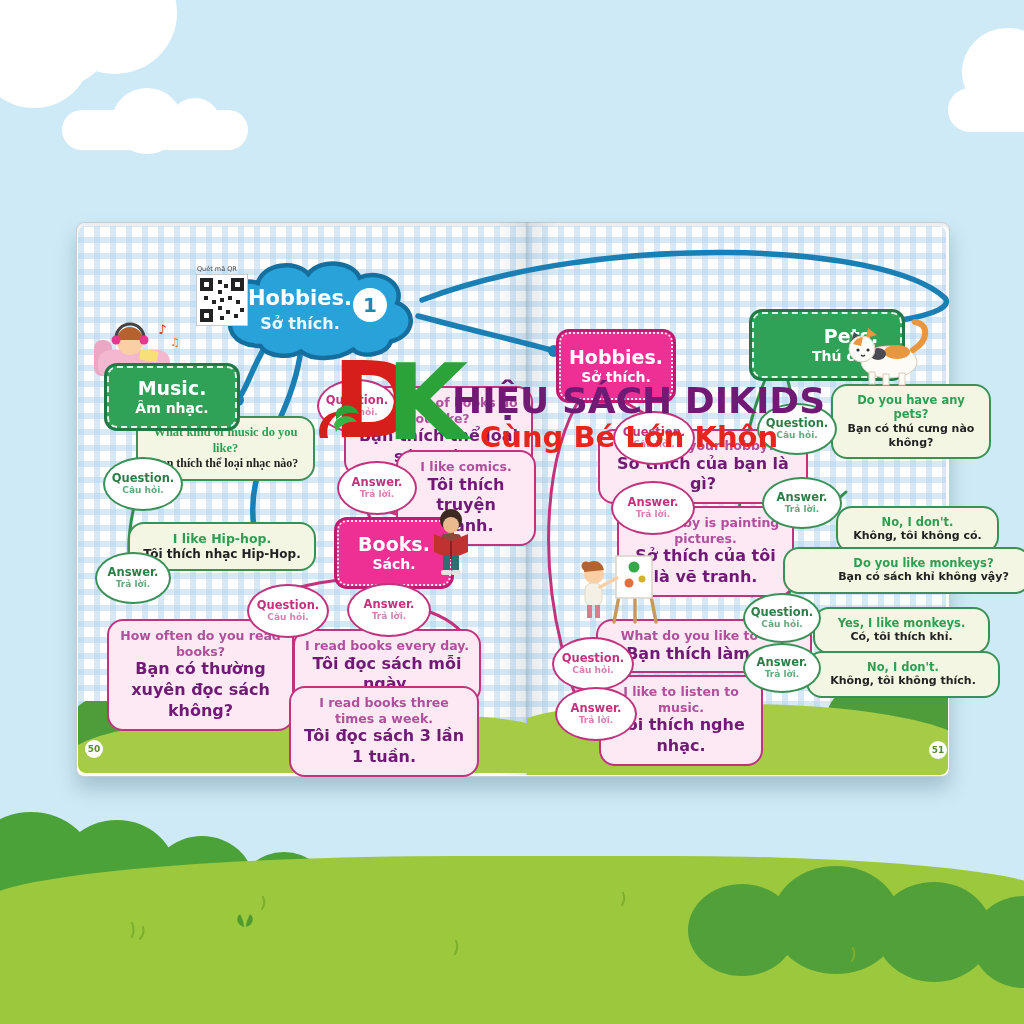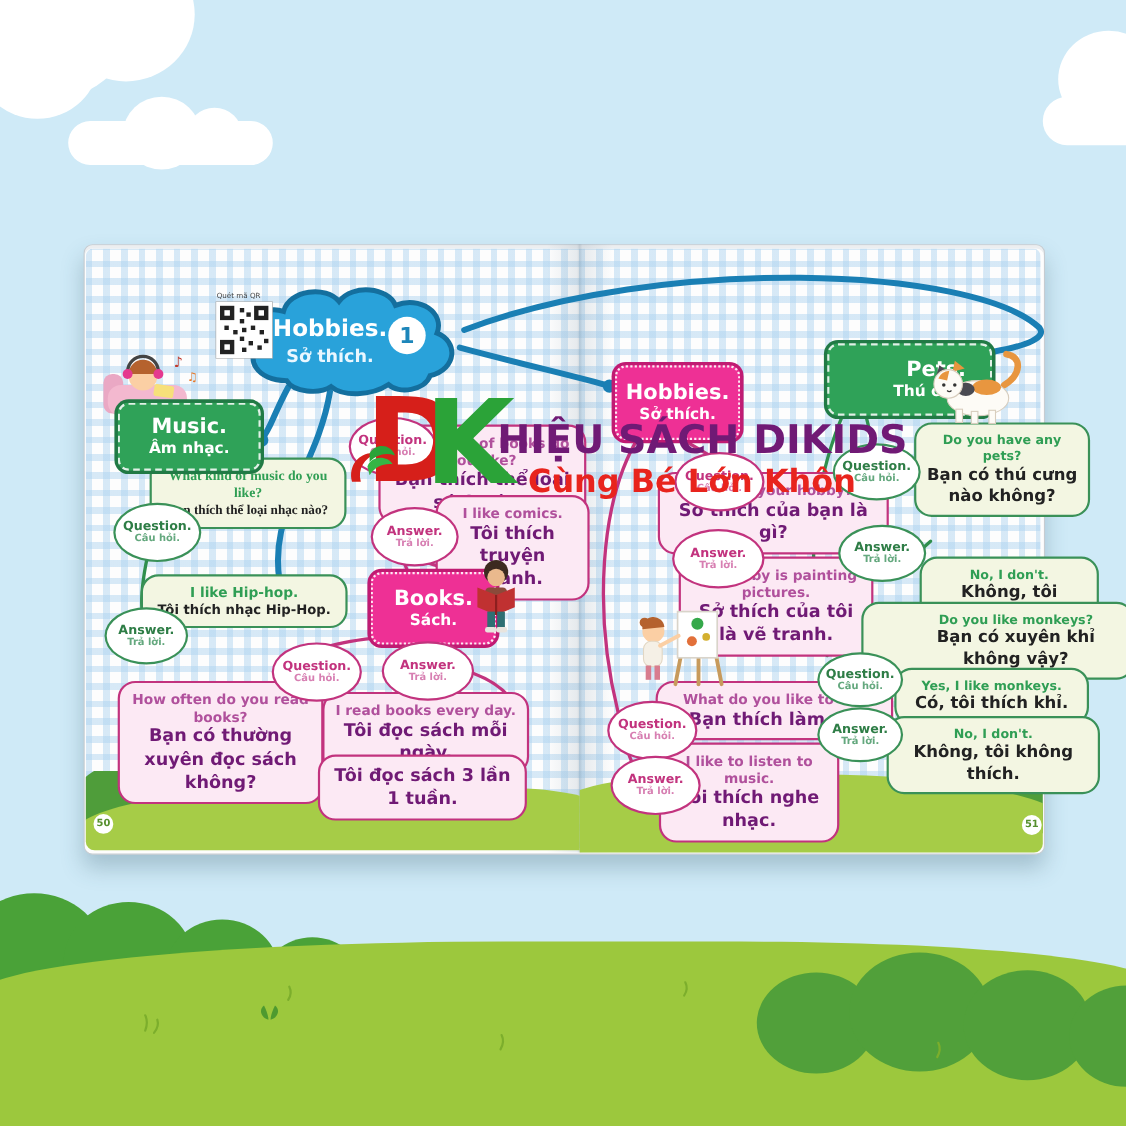--- a/index.html
+++ b/index.html
@@ -52,21 +52,21 @@
   .p-el .qa-en{font-size:11.5px;font-weight:bold;color:#c2337e;line-height:1.15;}
   .p-el .qa-vi{font-size:9px;font-weight:bold;color:#d77fb2;line-height:1.2;}
 
   .g-bub,.p-bub{position:absolute;border-radius:16px;padding:7px 9px;text-align:center;z-index:5;}
   .g-bub{background:#f3f6e2;border:2.5px solid #3a9158;}
   .p-bub{background:#fce9f4;border:2.5px solid #c2337e;}
   .g-bub .en{color:#2f9e54;font-weight:bold;font-size:12.5px;line-height:1.25;}
   .g-bub .vi{color:#222;font-weight:bold;font-size:12px;line-height:1.3;}
   .p-bub .en{color:#b0509c;font-weight:bold;font-size:12.5px;line-height:1.25;}
   .p-bub .vi{color:#701a75;font-weight:bold;font-size:16px;line-height:1.3;}
-  .small .en{font-size:11.5px;} .small .vi{font-size:15px;}
+  .small .en{font-size:11.5px;} .small .vi{font-size:11px;}
 
   
   .root-cloud{position:absolute;left:205px;top:256px;width:228px;height:108px;z-index:6;}
   .root-title{position:absolute;left:0;top:30px;width:190px;text-align:center;
               color:#fff;font-weight:bold;font-size:21px;}
   .root-sub{position:absolute;left:0;top:58px;width:190px;text-align:center;
               color:#eaf7ff;font-weight:bold;font-size:16px;}
   .badge{position:absolute;left:148px;top:32px;width:34px;height:34px;border-radius:50%;
          background:#fff;display:flex;align-items:center;justify-content:center;
          color:#1d86ba;font-weight:bold;font-size:20px;}
@@ -295,20 +295,21 @@
   </div>
   <div class="p-bub" style="left:107px;top:619px;width:165px;">
     <div class="en">How often do you read books?</div>
     <div class="vi">Bạn có thường xuyên đọc sách không?</div>
   </div>
   <div class="p-bub" style="left:293px;top:629px;width:166px;">
     <div class="en">I read books every day.</div>
     <div class="vi">Tôi đọc sách mỗi ngày.</div>
   </div>
   <div class="p-bub" style="left:289px;top:686px;width:168px;">
+    <div class="en">I read books three times a week.</div>
     <div class="vi">Tôi đọc sách 3 lần 1 tuần.</div>
   </div>
 
   <div class="p-box" style="left:559px;top:332px;width:110px;height:64px;">
     <div class="box-en">Hobbies.</div>
     <div class="box-vi">Sở thích.</div>
   </div>
   <div class="p-el" style="left:613px;top:411px;width:78px;height:50px;">
     <div class="qa-en">Question.</div>
     <div class="qa-vi">Câu hỏi.</div>
@@ -395,21 +396,21 @@
   <div class="g-el" style="left:762px;top:477px;width:76px;height:48px;">
     <div class="qa-en">Answer.</div>
     <div class="qa-vi">Trả lời.</div>
   </div>
   <div class="g-bub small" style="left:836px;top:506px;width:141px;">
     <div class="en">No, I don't.</div>
     <div class="vi">Không, tôi không có.</div>
   </div>
   <div class="g-bub small" style="left:783px;top:547px;width:193px;padding-left:42px;">
     <div class="en">Do you like monkeys?</div>
-    <div class="vi">Bạn có xuyên khỉ không vậy?</div>
+    <div class="vi">Bạn có sách khỉ không vậy?</div>
   </div>
   <div class="g-el" style="left:743px;top:593px;width:74px;height:46px;">
     <div class="qa-en">Question.</div>
     <div class="qa-vi">Câu hỏi.</div>
   </div>
   <div class="g-bub small" style="left:813px;top:607px;width:155px;">
     <div class="en">Yes, I like monkeys.</div>
     <div class="vi">Có, tôi thích khỉ.</div>
   </div>
   <div class="g-el" style="left:743px;top:643px;width:74px;height:46px;">

